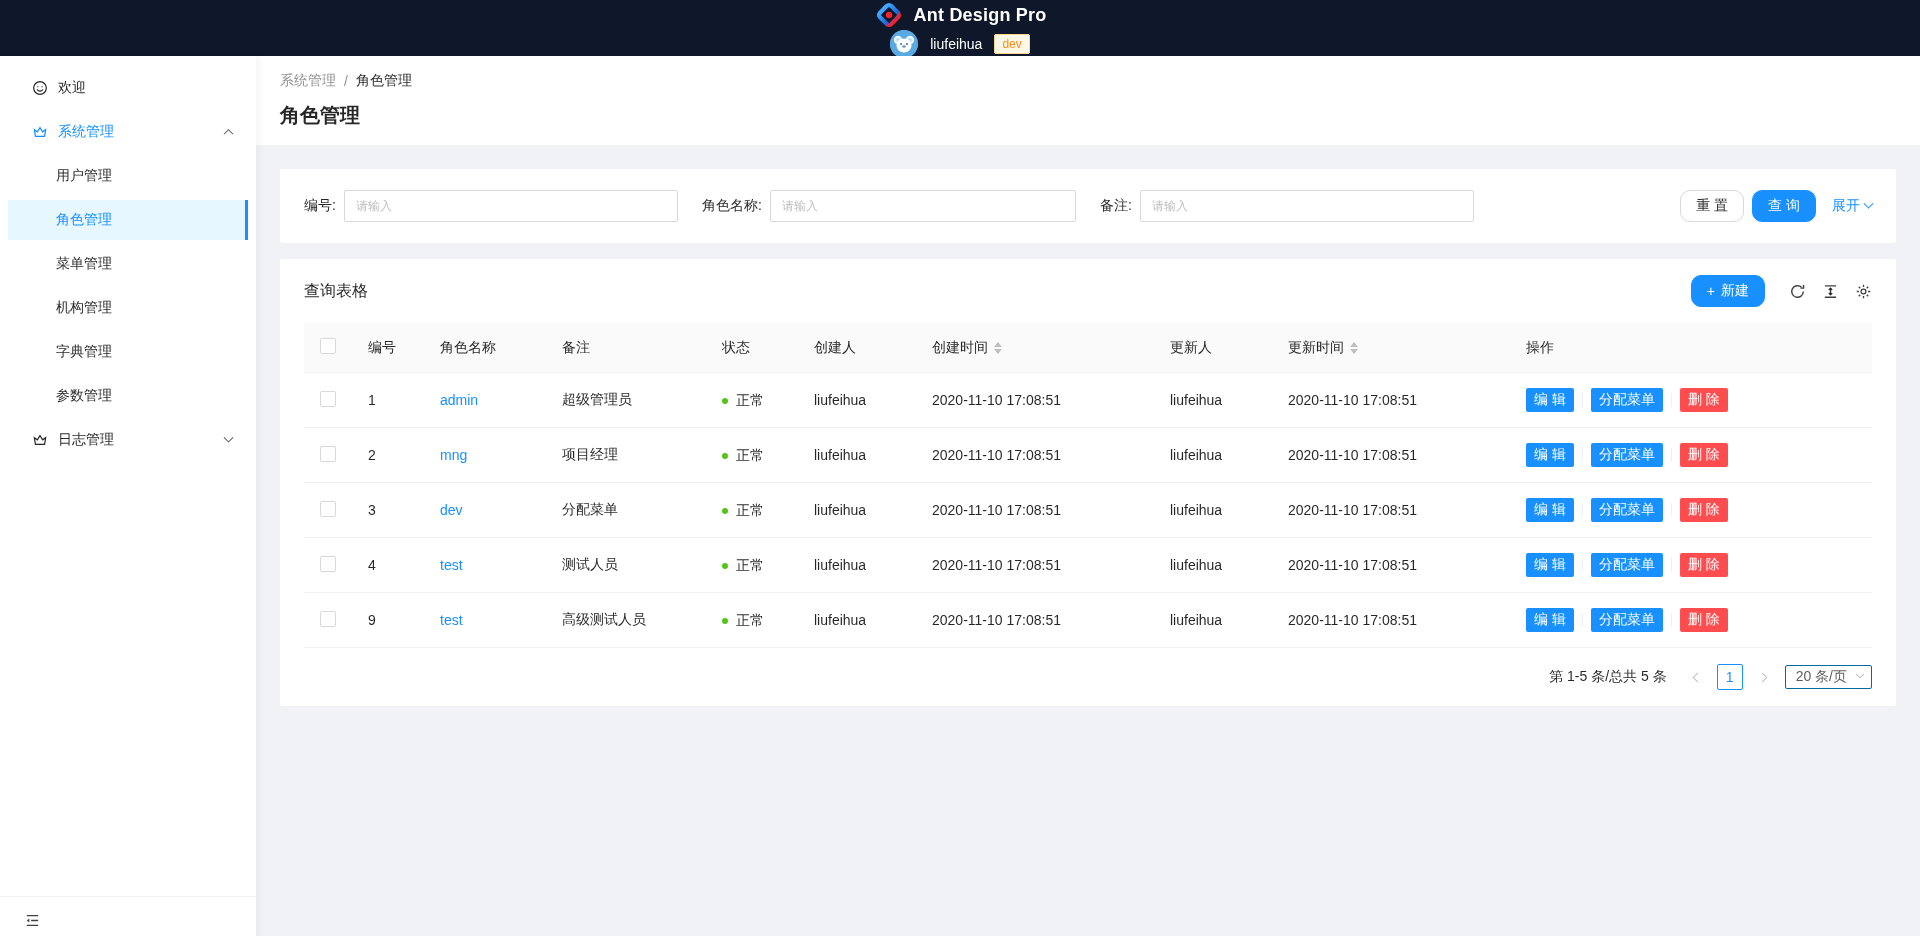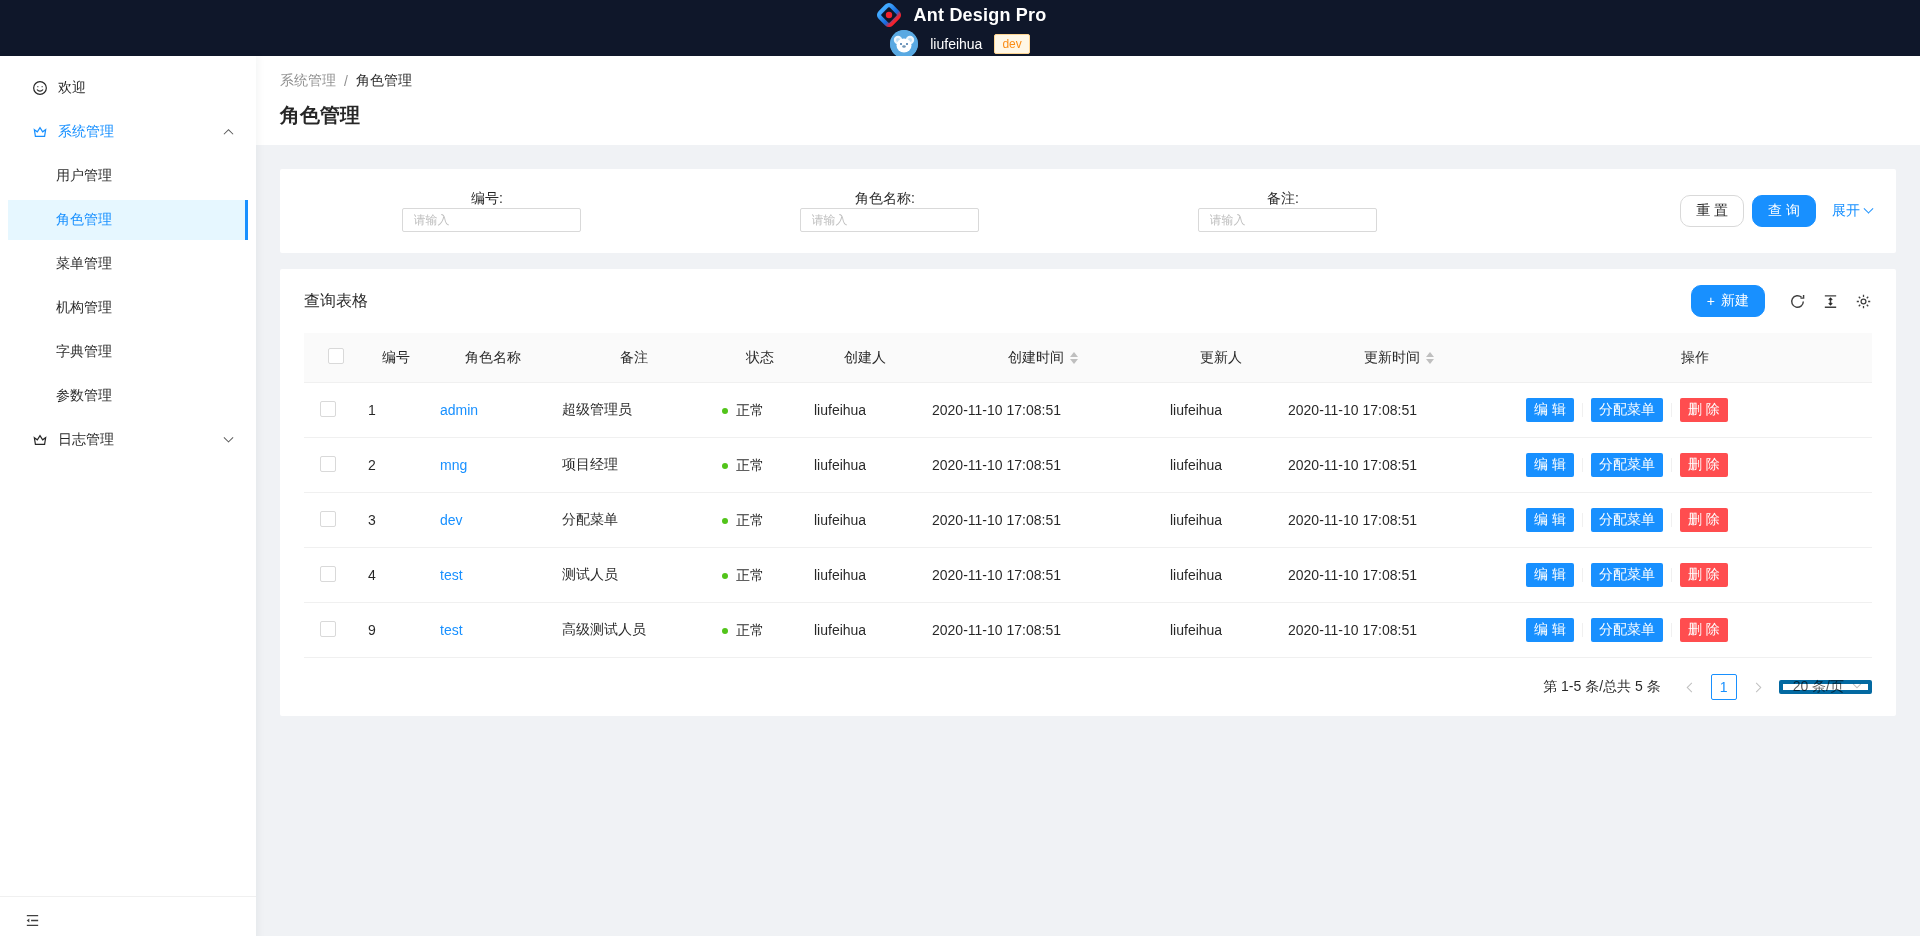--- a/index.html
+++ b/index.html
@@ -38,40 +38,40 @@
   .breadcrumb .bc-link { cursor:pointer; }
   .breadcrumb .bc-current { color:rgba(0,0,0,.85); }
   .page-title { margin-top:12px; font-size:20px; font-weight:600; color:rgba(0,0,0,.85); }
 
   .content { padding:24px; }
   .card { background:#fff; border-radius:2px; }
 
   
   .search-card { padding:21px 24px; margin-bottom:16px; }
   .search-row { display:grid; grid-template-columns:1fr 1fr 1fr 1fr; gap:24px; align-items:center; }
-  .field { display:flex; align-items:center;flex-direction:column; }
+  .field { display:flex; align-items:center; }
   .field label { white-space:nowrap; margin-right:8px; color:rgba(0,0,0,.85); }
   .field input { flex:1; min-width:0; height:32px; border:1px solid #d9d9d9; border-radius:2px; padding:4px 11px; font-size:12px; color:rgba(0,0,0,.85); outline:none; font-family:inherit; }
   .field input::placeholder { color:#bfbfbf; }
   .search-actions { display:flex; align-items:center; justify-content:flex-end; gap:8px; }
   .btn { height:32px; padding:0 15px; border-radius:10px; font-size:14px; cursor:pointer; font-family:inherit; display:inline-flex; align-items:center; gap:6px; }
   .btn-default { background:#fff; border:1px solid #d9d9d9; color:rgba(0,0,0,.85); }
   .btn-primary { background:#1890ff; border:1px solid #1890ff; color:#fff; }
   .expand-link { color:#1890ff; cursor:pointer; display:inline-flex; align-items:center; gap:5px; margin-left:8px; }
   .expand-link .chev { border-width:1.5px; }
 
   
   .table-card { padding:0 0 16px; }
   .table-toolbar { display:flex; align-items:center; justify-content:space-between; padding:16px 24px; }
   .table-title { font-size:16px; font-weight:500; color:rgba(0,0,0,.85); }
   .toolbar-right { display:flex; align-items:center; gap:16px; }
   .toolbar-icon { width:17px; height:17px; color:rgba(0,0,0,.75); cursor:pointer; display:inline-flex; }
   .table-wrap { padding:0 24px; }
   table { width:100%; border-collapse:collapse; table-layout:fixed; }
-  thead th { background:#fafafa; font-weight:500; text-align:center; padding:15px 8px; color:rgba(0,0,0,.85); border-bottom:1px solid #f0f0f0; }
+  thead th { background:#fafafa; font-weight:500; text-align:left; padding:15px 8px; color:rgba(0,0,0,.85); border-bottom:1px solid #f0f0f0; }
   tbody td { padding:15px 8px; border-bottom:1px solid #f0f0f0; color:rgba(0,0,0,.85); }
   th.th-check, td.td-check { padding-left:16px; }
   .checkbox { width:16px; height:16px; border:1px solid #d9d9d9; border-radius:2px; background:#fff; display:inline-block; cursor:pointer; }
   .th-sort { display:inline-flex; align-items:center; gap:6px; cursor:pointer; }
   .sorter { display:inline-flex; flex-direction:column; line-height:0; }
   .caret { width:0; height:0; border-left:4px solid transparent; border-right:4px solid transparent; }
   .caret.up { border-bottom:5px solid #bfbfbf; margin-bottom:2px; }
   .caret.dn { border-top:5px solid #bfbfbf; }
   .link { color:#1890ff; cursor:pointer; text-decoration:none; }
   .status { display:inline-flex; align-items:center; gap:8px; }
@@ -80,21 +80,21 @@
   .btn-sm.primary { background:#1890ff; }
   .btn-sm.danger { background:#ff4d4f; }
   .act-divider { display:inline-block; width:1px; height:14px; background:#f0f0f0; margin:0 8px; vertical-align:middle; }
 
   
   .pagination { display:flex; align-items:center; justify-content:flex-end; gap:8px; padding:16px 24px 0; }
   .pg-total { margin-right:8px; }
   .pg-item { min-width:26px; height:26px; display:inline-flex; align-items:center; justify-content:center; border-radius:2px; cursor:pointer; }
   .pg-item.disabled { color:rgba(0,0,0,.25); cursor:not-allowed; }
   .pg-item.current { border:1px solid #1890ff; color:#1890ff; font-weight:500; background:#fff; }
-  .pg-select { height:14px; border:4px solid #0369a1; border-radius:2px; display:inline-flex; align-items:center; gap:10px; padding:0 8px 0 10px; color:rgba(0,0,0,.65); cursor:pointer; background:#fff; }
+  .pg-select { height:24px; border:1px solid #0369a1; border-radius:2px; display:inline-flex; align-items:center; gap:10px; padding:0 8px 0 10px; color:rgba(0,0,0,.65); cursor:pointer; background:#fff; }
   .pg-select .chev { color:rgba(0,0,0,.25); border-width:1.2px; width:6px; height:6px; }
 </style>
 </head>
 <body>
 
 <header class="app-header">
   <div class="logo-wrap">
     <svg width="30" height="30" viewBox="0 0 32 32">
       <defs>
           <linearGradient id="lg" x1="0" y1="0" x2="1" y2="0">

